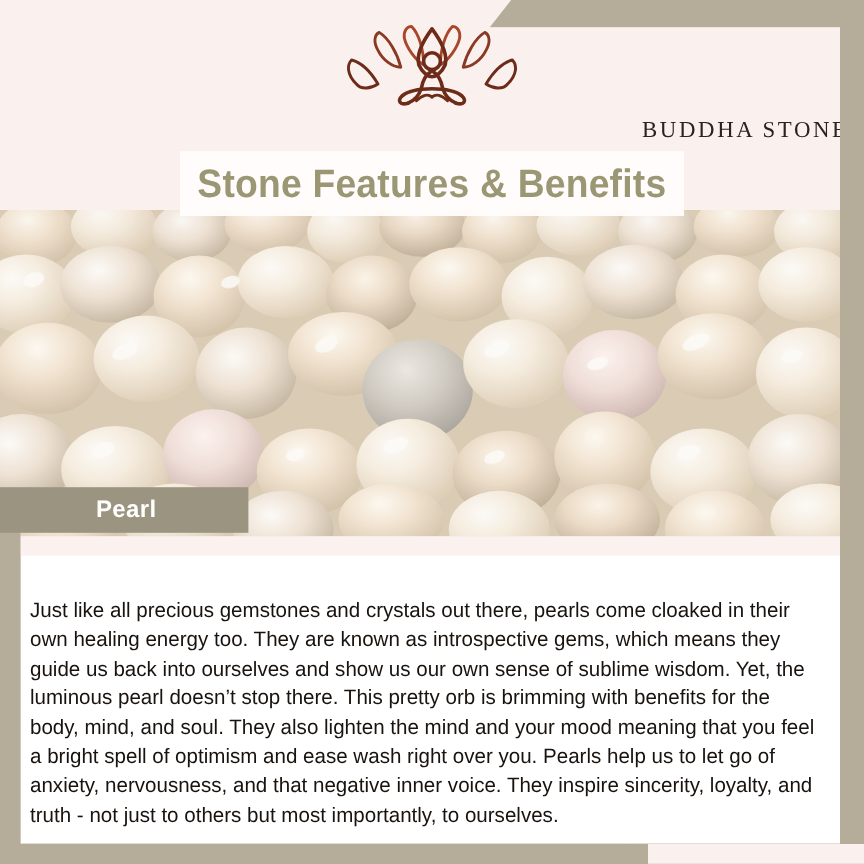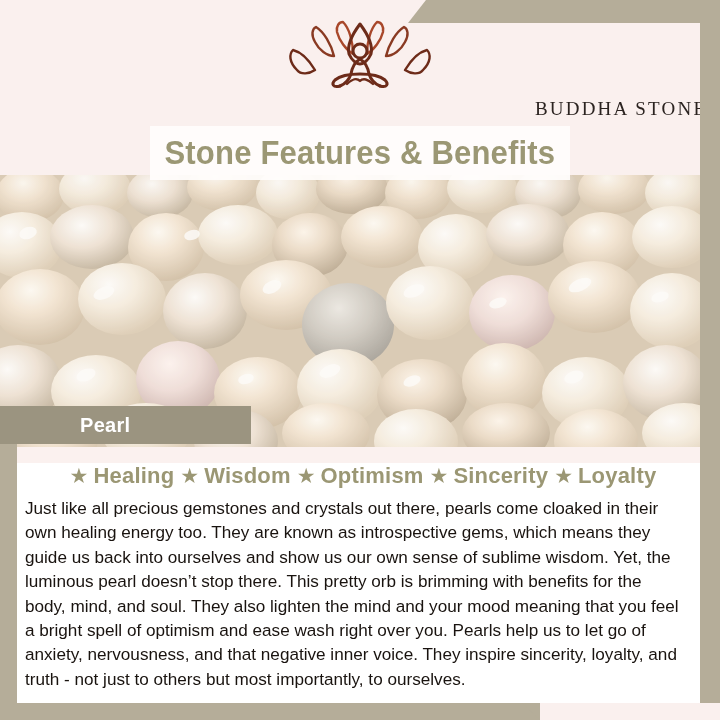--- a/index.html
+++ b/index.html
@@ -82,21 +82,21 @@
     width:700px; height:272px;
     overflow:hidden;
     background:#ddd2c2;
   }
   .photo svg { display:block; width:100%; height:100%; }
 
   
   .stone-label {
     position:absolute;
     left:0; top:406px;
-    width:251px; height:38px;
+    width:207px; height:38px;
     background:#9b9480;
     display:flex;
     align-items:center;
     z-index:7;
     text-align:right;
   }
   .stone-label span {
     color:#ffffff;
     font-weight:700;
     font-size:20px;
@@ -349,23 +349,20 @@
     </svg>
   </div>
 
   <div class="stone-label">
     <span>Pearl</span>
   </div>
 
   <div class="text-panel">
     <div class="panel-tint"></div>
 
-    <div class="keywords">
-      <span class="kw-star">★</span><span class="kw">Healing</span><span class="kw-star">★</span><span class="kw">Wisdom</span><span class="kw-star">★</span><span class="kw">Optimism</span><span class="kw-star">★</span><span class="kw">Sincerity</span><span class="kw-star">★</span><span class="kw">Loyalty</span>
-    </div>
 
     <p class="body-copy">Just like all precious gemstones and crystals out there, pearls come cloaked in their own healing energy too. They are known as introspective gems, which means they guide us back into ourselves and show us our own sense of sublime wisdom. Yet, the luminous pearl doesn’t stop there. This pretty orb is brimming with benefits for the body, mind, and soul. They also lighten the mind and your mood meaning that you feel a bright spell of optimism and ease wash right over you. Pearls help us to let go of anxiety, nervousness, and that negative inner voice. They inspire sincerity, loyalty, and truth - not just to others but most importantly, to ourselves.</p>
   </div>
 
   <div class="left-rail"></div>
   <div class="right-rail"></div>
   <div class="bottom-right-fill"></div>
   <div class="bottom-bar"></div>
 
 </div>

